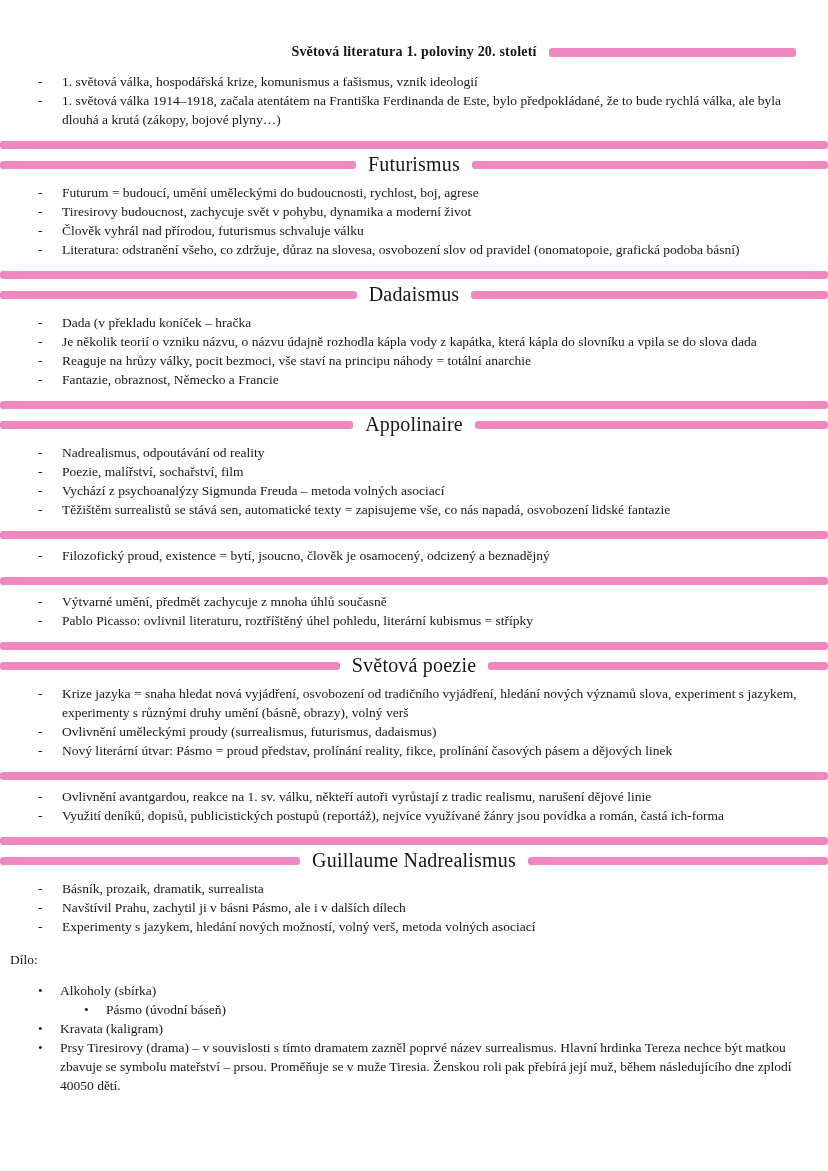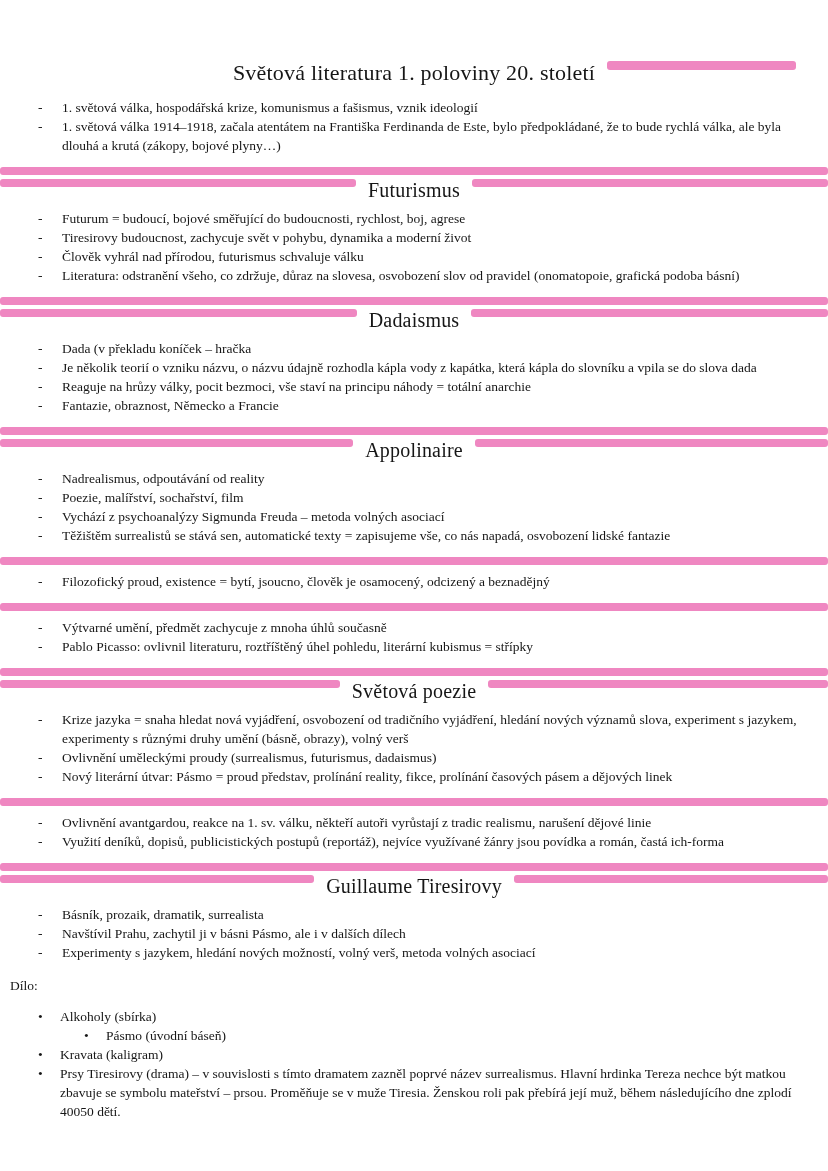--- a/index.html
+++ b/index.html
@@ -10,26 +10,26 @@
     overflow: hidden;
     font-family: "Liberation Serif", serif;
     color: #161616;
   }
   .page { padding-top: 44px; position: relative; width: 828px; height: 1171px; }
 
   
   .title-row { display: flex; align-items: center; padding: 0 32px; margin-bottom: 12px; }
   .title-row .spacer { flex: 1; height: 9px; margin-right: 12px; }
   .title-row .bar { flex: 1; height: 9px; background: var(--accent); border-radius: 3px; margin-left: 12px; }
-  h1.page-title { font-size: 22px; font-weight: normal; white-space: nowrap; letter-spacing: 0.2px; margin-top: 16px; }
+  h1.page-title { font-size: 14px; font-weight: bold; white-space: nowrap; letter-spacing: 0.2px; }
 
   
   section.section { margin-top: 12px; }
   .sep-bar { height: 8px; width: 100%; background: var(--accent); border-radius: 3px; }
-  .heading-row { display: flex; margin-top: 4px; }
+  .heading-row { display: flex; align-items: center; margin-top: 4px; }
   .heading-row .bar { flex: 1; height: 8px; background: var(--accent); border-radius: 3px; }
   h2.section-title { font-size: 20px; font-weight: normal; padding: 0 12px; white-space: nowrap; letter-spacing: 0.2px; }
 
   
   ul.dash-list { list-style: none; margin-top: 7px; padding: 0 14px 0 38px; }
   ul.dash-list li { display: flex; font-size: 13.5px; line-height: 19px; }
   .marker { width: 24px; flex: 0 0 24px; }
   .li-text { flex: 1; }
 
   
@@ -66,21 +66,21 @@
   <section class="section">
     <div class="sep-bar"></div>
     <div class="heading-row">
       <div class="bar"></div>
       <h2 class="section-title">Futurismus</h2>
       <div class="bar"></div>
     </div>
     <ul class="dash-list">
       <li>
           <span class="marker">-</span>
-          <span class="li-text">Futurum = budoucí, bojové směřující do budoucnosti, rychlost, boj, agrese</span>
+          <span class="li-text">Futurum = budoucí, umění uměleckými do budoucnosti, rychlost, boj, agrese</span>
         </li>
       <li>
           <span class="marker">-</span>
           <span class="li-text">Tiresirovy budoucnost, zachycuje svět v pohybu, dynamika a moderní život</span>
         </li>
       <li>
           <span class="marker">-</span>
           <span class="li-text">Člověk vyhrál nad přírodou, futurismus schvaluje válku</span>
         </li>
       <li>
@@ -202,21 +202,21 @@
           <span class="marker">-</span>
           <span class="li-text">Využití deníků, dopisů, publicistických postupů (reportáž), nejvíce využívané žánry jsou povídka a román, častá ich-forma</span>
         </li>
     </ul>
   </section>
 
   <section class="section">
     <div class="sep-bar"></div>
     <div class="heading-row">
       <div class="bar"></div>
-      <h2 class="section-title">Guillaume Tiresirovy</h2>
+      <h2 class="section-title">Guillaume Nadrealismus</h2>
       <div class="bar"></div>
     </div>
     <ul class="dash-list">
       <li>
           <span class="marker">-</span>
           <span class="li-text">Básník, prozaik, dramatik, surrealista</span>
         </li>
       <li>
           <span class="marker">-</span>
           <span class="li-text">Navštívil Prahu, zachytil ji v básni Pásmo, ale i v dalších dílech</span>

